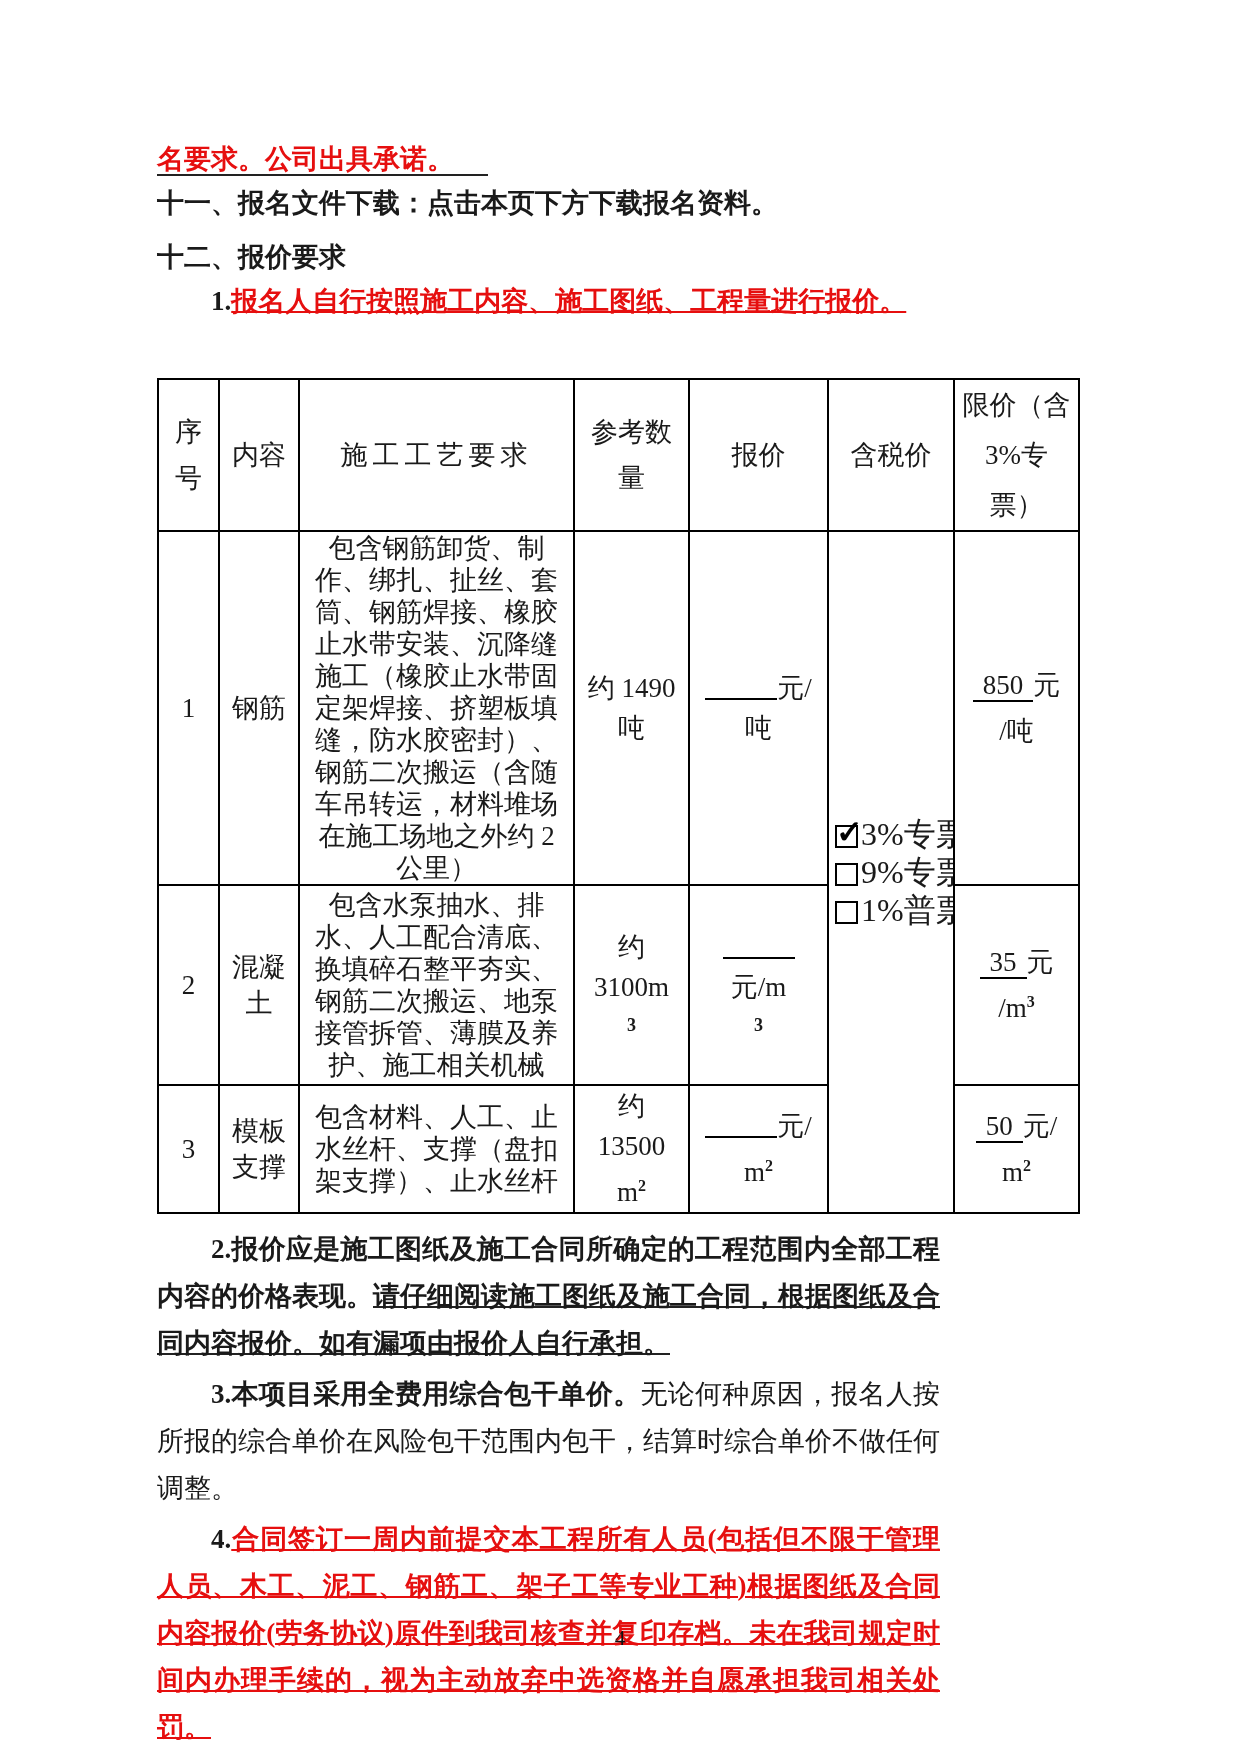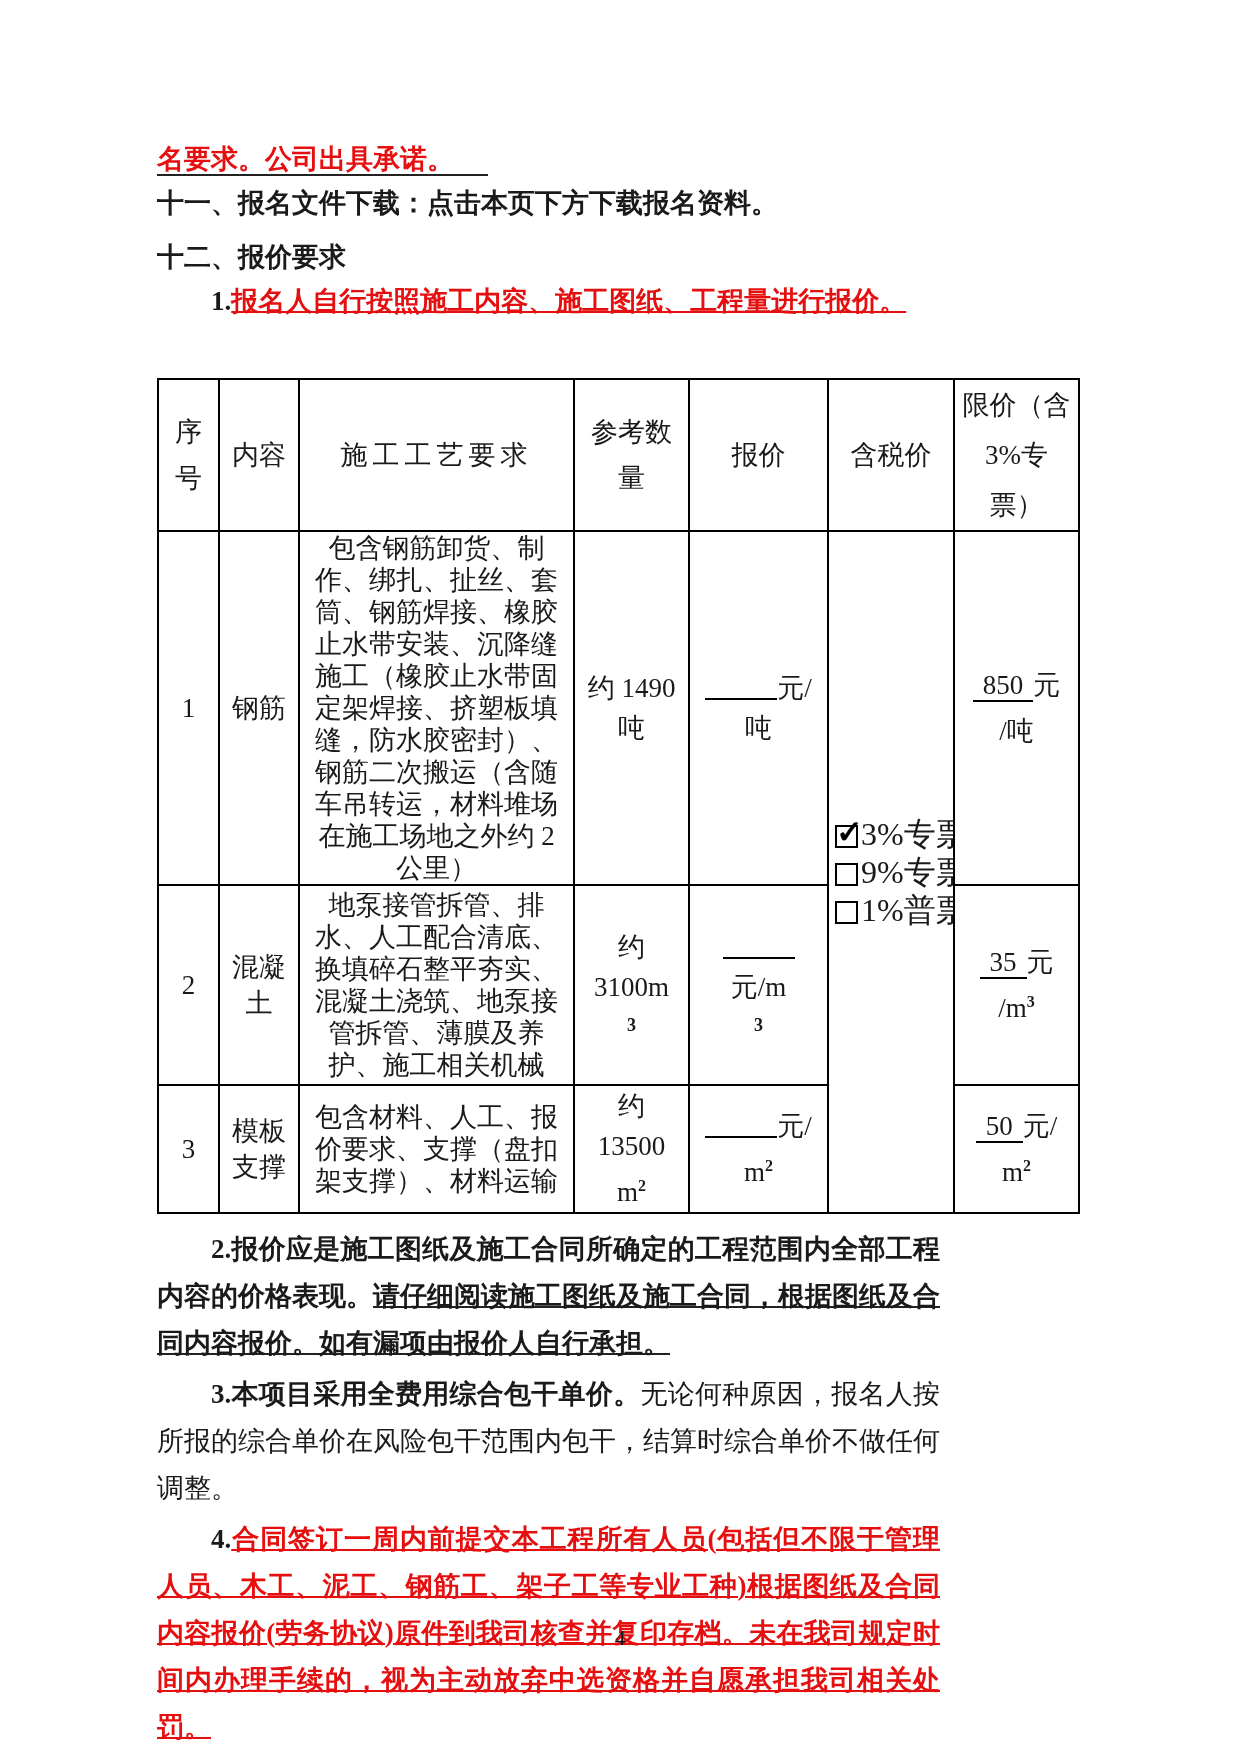--- a/index.html
+++ b/index.html
@@ -121,39 +121,39 @@
       </td>
       <td class="limit">
         <div><span class="ulv">850</span><span>元</span></div>
         <div><span>/吨</span><sup></sup></div>
       </td>
     </tr>
 
     <tr class="r2">
       <td>2</td>
       <td class="content-c">混凝土</td>
-      <td class="craft">地泵接管拆管、排水、人工配合清底、换填碎石整平夯实、混凝土浇筑、地泵接管拆管、薄膜及养护、施工相关机械</td>
+      <td class="craft">包含水泵抽水、排水、人工配合清底、换填碎石整平夯实、钢筋二次搬运、地泵接管拆管、薄膜及养护、施工相关机械</td>
       <td class="qty">
         <div>约 3100m</div>
         <div class="supline"><span></span><span>3</span></div>
       </td>
       <td class="bid">
         <div><span class="blank"></span><span>元/m</span></div>
         <div class="supline"><span></span><span>3</span></div>
       </td>
       <td class="limit">
         <div><span class="ulv">35</span><span>元</span></div>
         <div><span>/m</span><sup>3</sup></div>
       </td>
     </tr>
 
     <tr class="r3">
       <td>3</td>
       <td class="content-c">模板支撑</td>
-      <td class="craft">包含材料、人工、报价要求、支撑（盘扣架支撑）、材料运输</td>
+      <td class="craft">包含材料、人工、止水丝杆、支撑（盘扣架支撑）、止水丝杆</td>
       <td class="qty">
         <div>约 13500</div>
         <div><span>m</span><sup>2</sup></div>
       </td>
       <td class="bid">
         <div><span class="blank"></span><span>元/</span></div>
         <div><span>m</span><sup>2</sup></div>
       </td>
       <td class="limit">
         <div><span class="ulv">50</span><span>元/</span></div>

